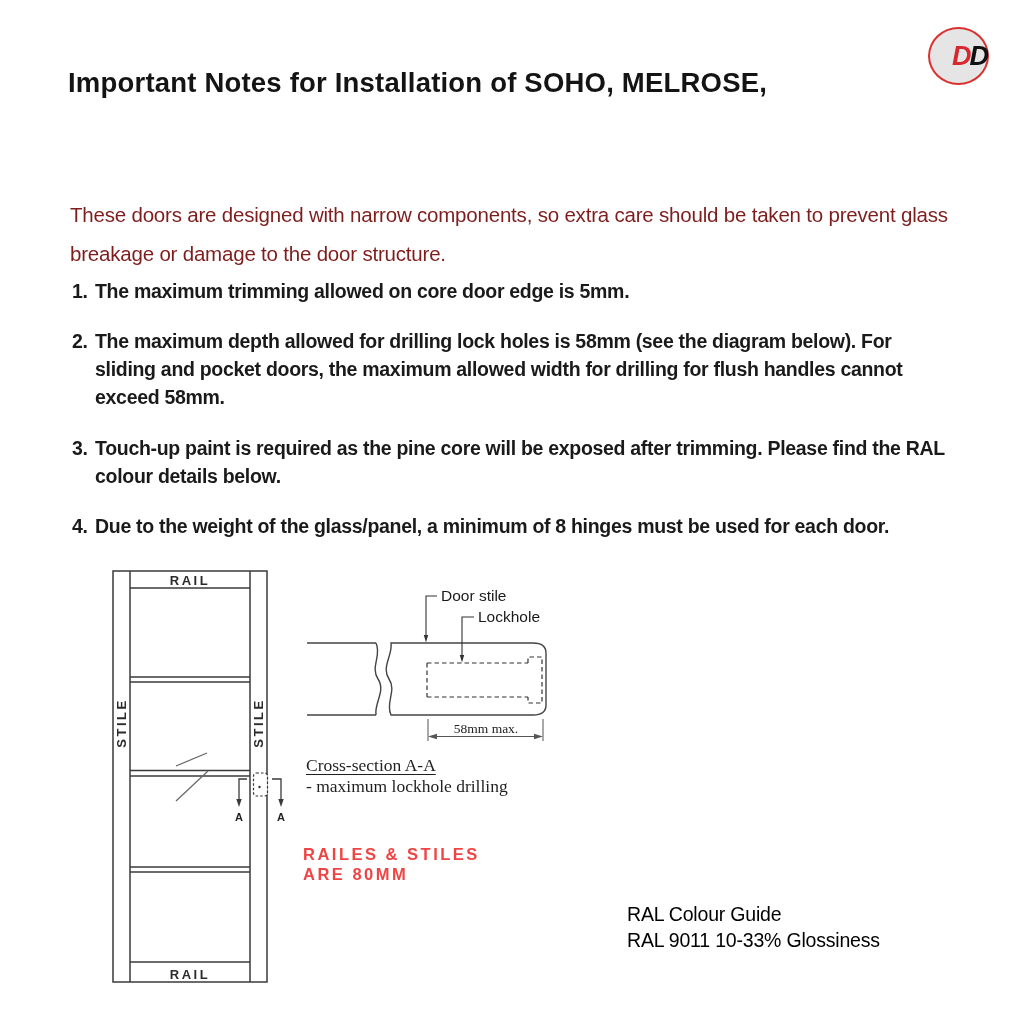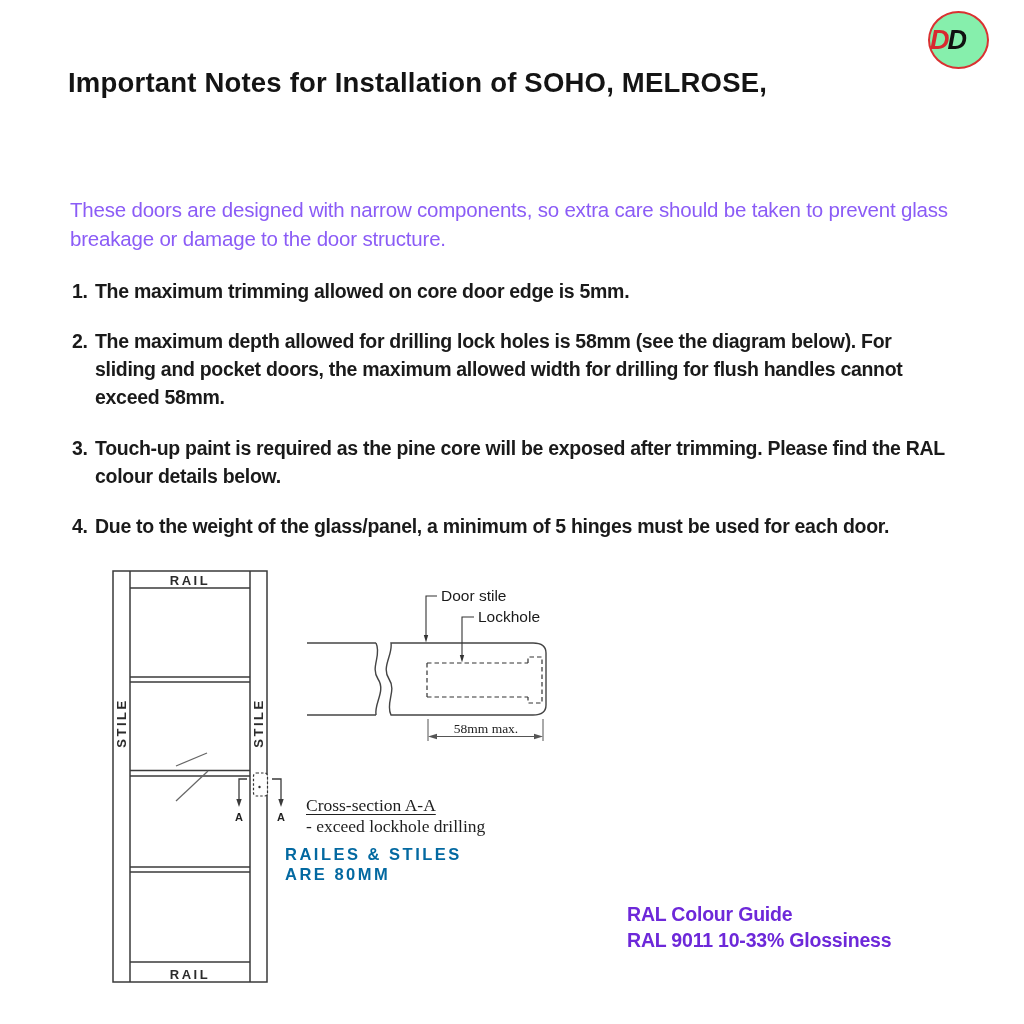--- a/index.html
+++ b/index.html
@@ -1,34 +1,34 @@
 <!DOCTYPE html>
 <html><head>
 <meta charset="utf-8">
 <style>
   * { margin:0; padding:0; box-sizing:border-box; }
   html,body { width:1024px; height:1024px; background:#ffffff; overflow:hidden;
               font-family:"Liberation Sans", sans-serif; }
   .abs { position:absolute; }
 
   
-  .logo-circle { left:928px; top:11px; width:61px; height:58px; border:2.5px solid #da3131;
-                 border-radius:50%; display:flex; align-items:center; justify-content:flex-start;
-                 background:#86efac; }
+  .logo-circle { left:928px; top:27px; width:61px; height:58px; border:2.5px solid #da3131;
+                 border-radius:50%; display:flex; align-items:center; justify-content:flex-end;
+                 background:#e5e5e5; }
   .logo-dd { font-weight:bold; font-style:italic; font-size:27px; letter-spacing:-2px; line-height:1; }
   .logo-d1 { color:#d8282f; }
   .logo-d2 { color:#111111; }
 
   
   .title { left:68px; top:62px; width:800px; font-size:27.5px; font-weight:600;
            color:#141414; line-height:42px; letter-spacing:0.2px; }
 
   
-  .intro { left:70px; top:195px; width:880px; font-size:20.5px; color:#8b5cf6;
-           line-height:29px; letter-spacing:-0.2px; }
+  .intro { left:70px; top:195px; width:880px; font-size:20.5px; color:#7f1d1d;
+           line-height:39px; letter-spacing:-0.2px; }
 
   
   .note { left:72px; width:885px; display:flex; font-size:19.5px; font-weight:bold;
           color:#1a1a1a; line-height:28px; letter-spacing:-0.3px; }
   .note-num { width:23px; flex:0 0 23px; }
   .note-text { flex:1; }
   .note-1 { top:277px; }
   .note-2 { top:327px; }
   .note-3 { top:434px; }
   .note-4 { top:512px; }
@@ -38,30 +38,30 @@
   .xsec-svg { left:295px; top:578px; }
 
   svg text { font-family:"Liberation Sans", sans-serif; }
   .drawing-label { font-size:13px; font-weight:bold; letter-spacing:2.5px; fill:#2b2b2b; }
   .section-a { font-size:11px; font-weight:bold; fill:#222222; }
   .callout { font-size:15.5px; fill:#1a1a1a; }
   .dim-text { font-family:"Liberation Serif", serif; font-size:13.5px; fill:#222222; }
 
   
   .xsec-caption { left:306px; top:755px; font-family:"Liberation Serif", serif;
-                  font-size:17.5px; color:#1f1f1f; line-height:21px;margin-top:40px; }
+                  font-size:17.5px; color:#1f1f1f; line-height:21px; }
   .xsec-caption .u { text-decoration:underline; text-underline-offset:3px; }
 
   
-  .rails-note { left:285px; top:845px; font-size:16.5px; font-weight:bold; color:#0369a1;
+  .rails-note { left:303px; top:845px; font-size:16.5px; font-weight:bold; color:#ef4444;
                 letter-spacing:2.5px; line-height:19.5px; }
 
   
   .ral { left:627px; top:901px; font-size:19.5px; color:#2e2e2e; line-height:26px; }
-  .ral .b { font-weight:bold; color:#6d28d9; letter-spacing:-0.2px; }
+  .ral .b { font-weight:normal; color:#000000; letter-spacing:-0.2px; }
 </style>
 </head>
 <body>
 
 <div class="abs logo-circle">
   <span class="logo-dd"><span class="logo-d1">D</span><span class="logo-d2">D</span></span>
 </div>
 
 <div class="abs title">
   <div>Important Notes for Installation of SOHO, MELROSE,</div>
@@ -76,21 +76,21 @@
 <div class="abs note note-2">
   <span class="note-num">2.</span>
   <span class="note-text">The maximum depth allowed for drilling lock holes is 58mm (see the diagram below). For sliding and pocket doors, the maximum allowed width for drilling for flush handles cannot exceed 58mm.</span>
 </div>
 <div class="abs note note-3">
   <span class="note-num">3.</span>
   <span class="note-text">Touch-up paint is required as the pine core will be exposed after trimming. Please find the RAL colour details below.</span>
 </div>
 <div class="abs note note-4">
   <span class="note-num">4.</span>
-  <span class="note-text">Due to the weight of the glass/panel, a minimum of 5 hinges must be used for each door.</span>
+  <span class="note-text">Due to the weight of the glass/panel, a minimum of 8 hinges must be used for each door.</span>
 </div>
 
 <svg class="abs door-svg" width="200" height="435" viewBox="100 560 200 435">
   <g stroke="#3a3a3a" stroke-width="1.5" fill="none">
 
     <rect x="113" y="571" width="154" height="411"></rect>
 
     <line x1="130" y1="571" x2="130" y2="982"></line>
     <line x1="250" y1="571" x2="250" y2="982"></line>
 
@@ -159,21 +159,21 @@
     <line x1="543" y1="719" x2="543" y2="741"></line>
     <line x1="430" y1="736.5" x2="541" y2="736.5"></line>
   </g>
   <polygon points="428,736.5 437,733.8 437,739.2" fill="#555555"></polygon>
   <polygon points="543,736.5 534,733.8 534,739.2" fill="#555555"></polygon>
   <text x="486" y="733" text-anchor="middle" class="dim-text">58mm max.</text>
 </svg>
 
 <div class="abs xsec-caption">
   <div class="u">Cross-section A-A</div>
-  <div>- exceed lockhole drilling</div>
+  <div>- maximum lockhole drilling</div>
 </div>
 
 <div class="abs rails-note">
   <div>RAILES &amp; STILES</div>
   <div>ARE 80MM</div>
 </div>
 
 <div class="abs ral">
   <div class="b">RAL Colour Guide</div>
   <div class="b">RAL 9011 10-33% Glossiness</div>

